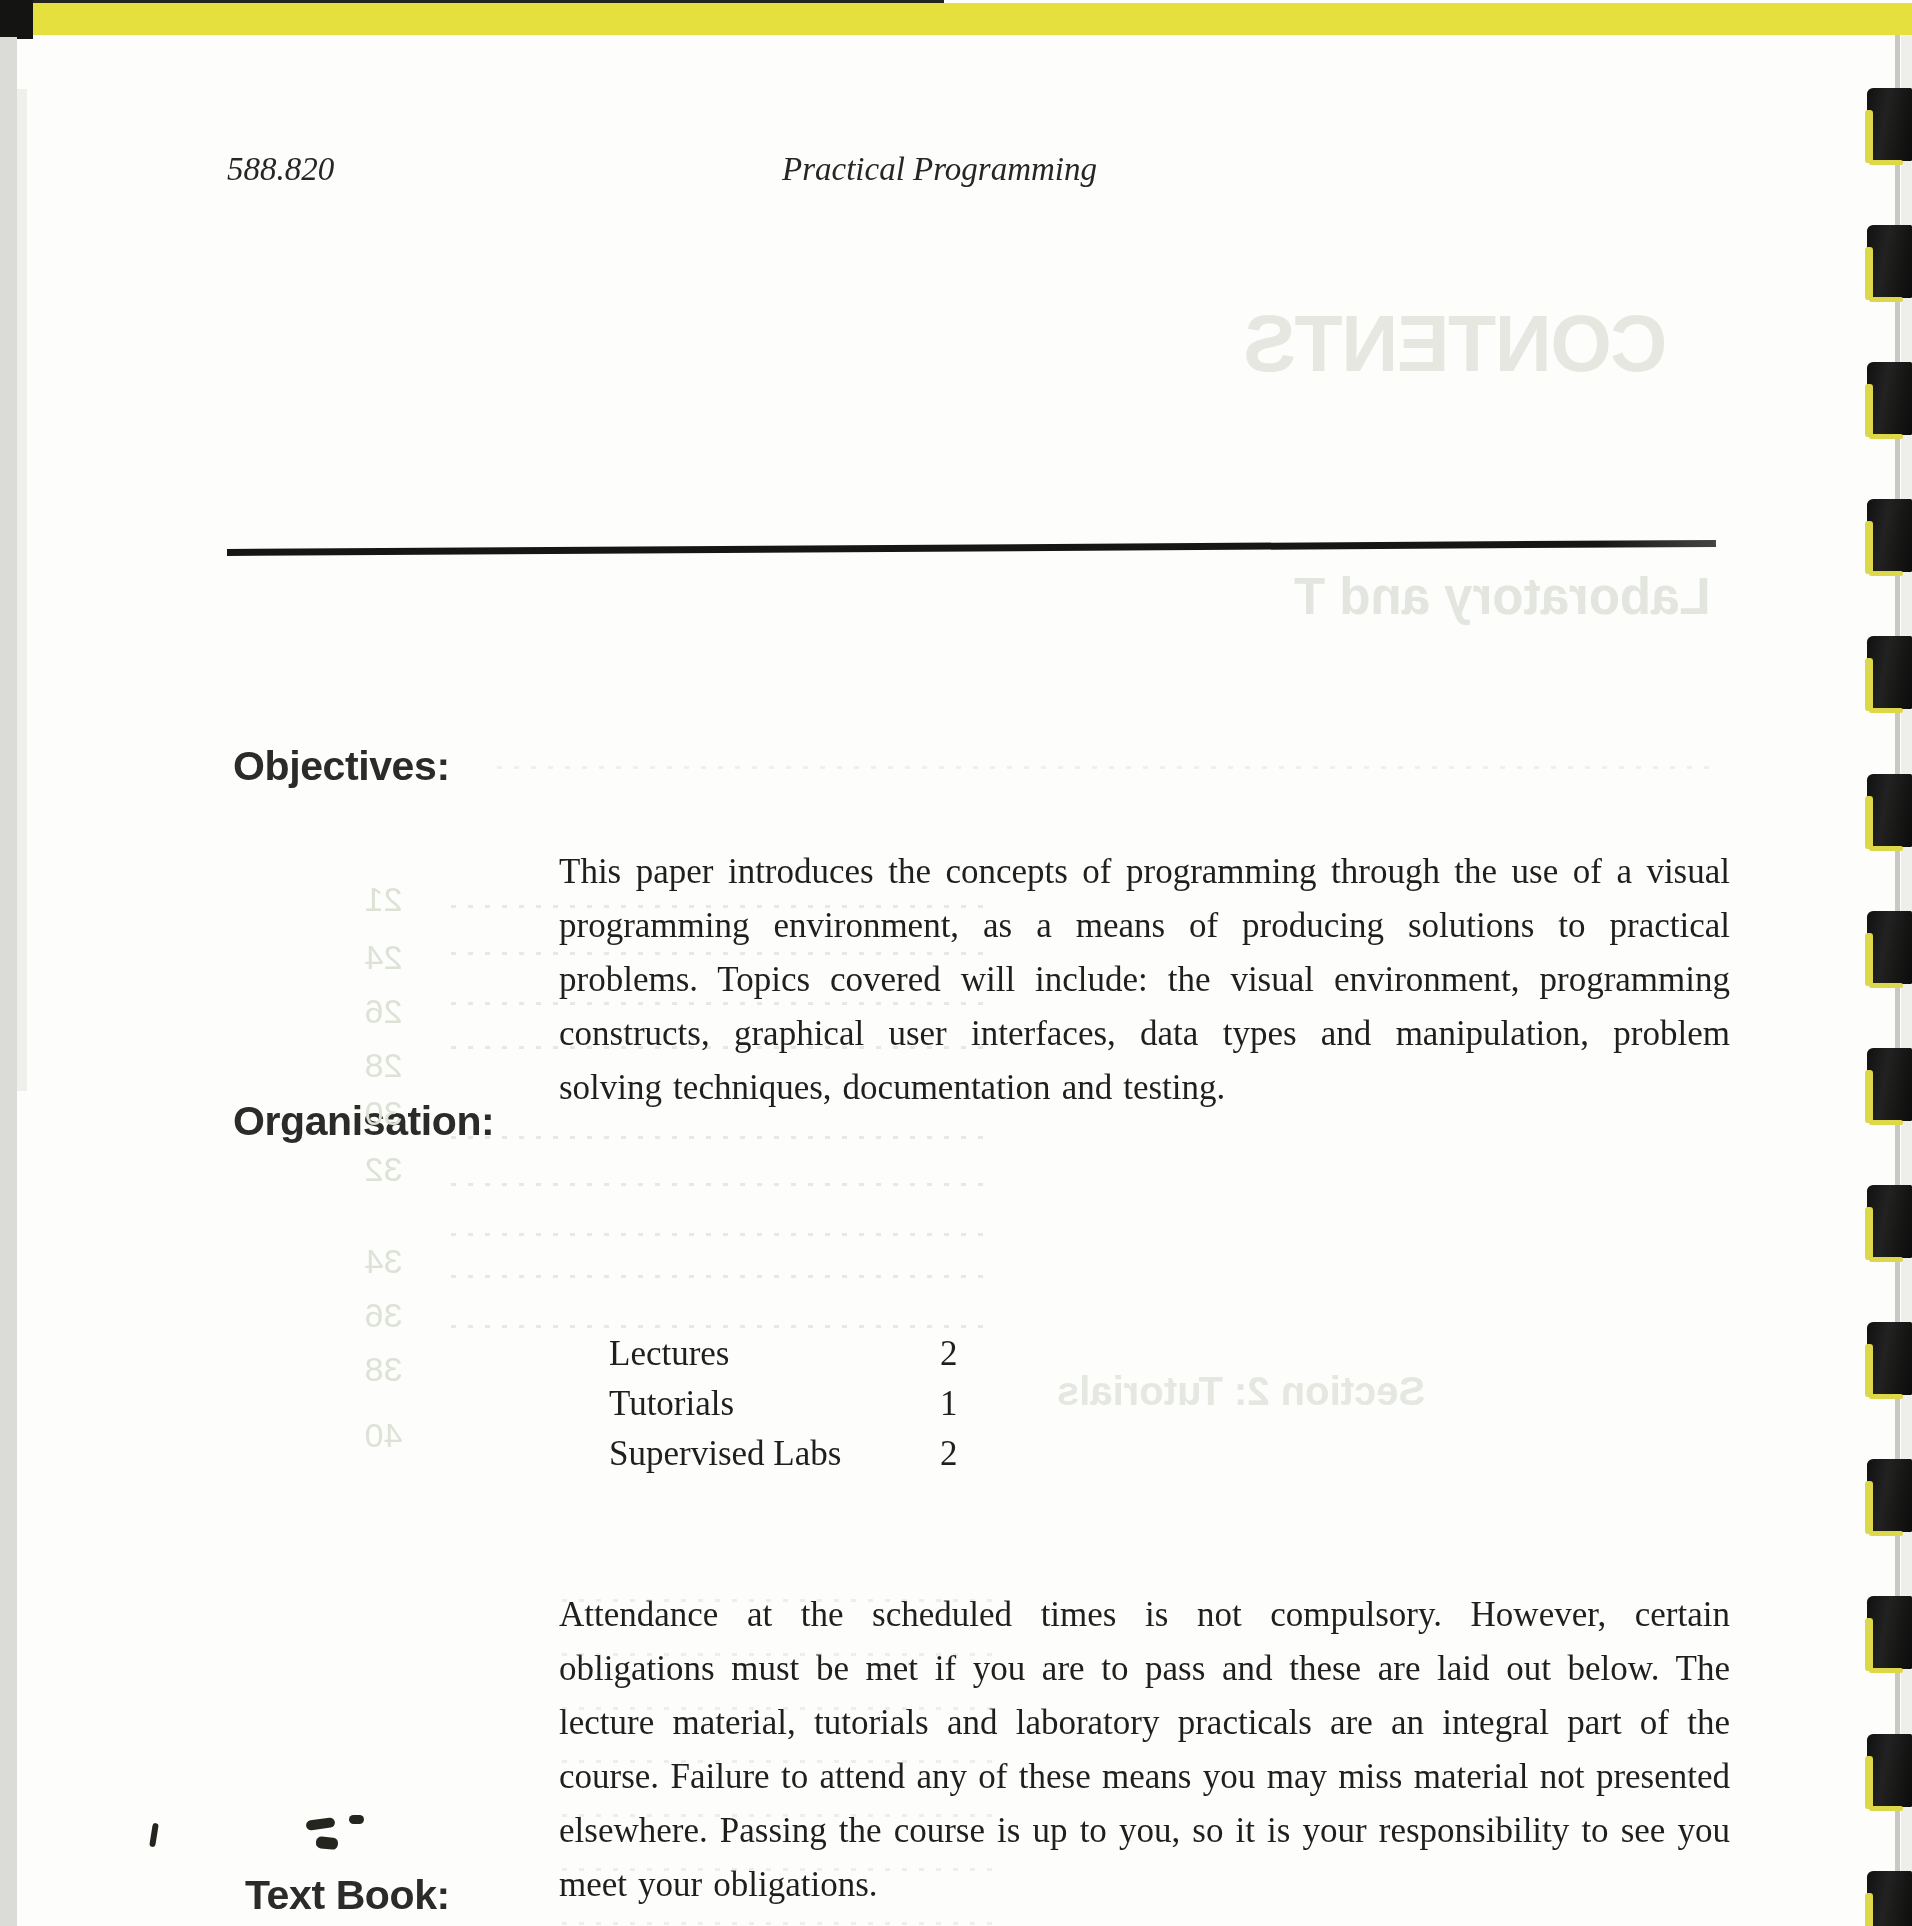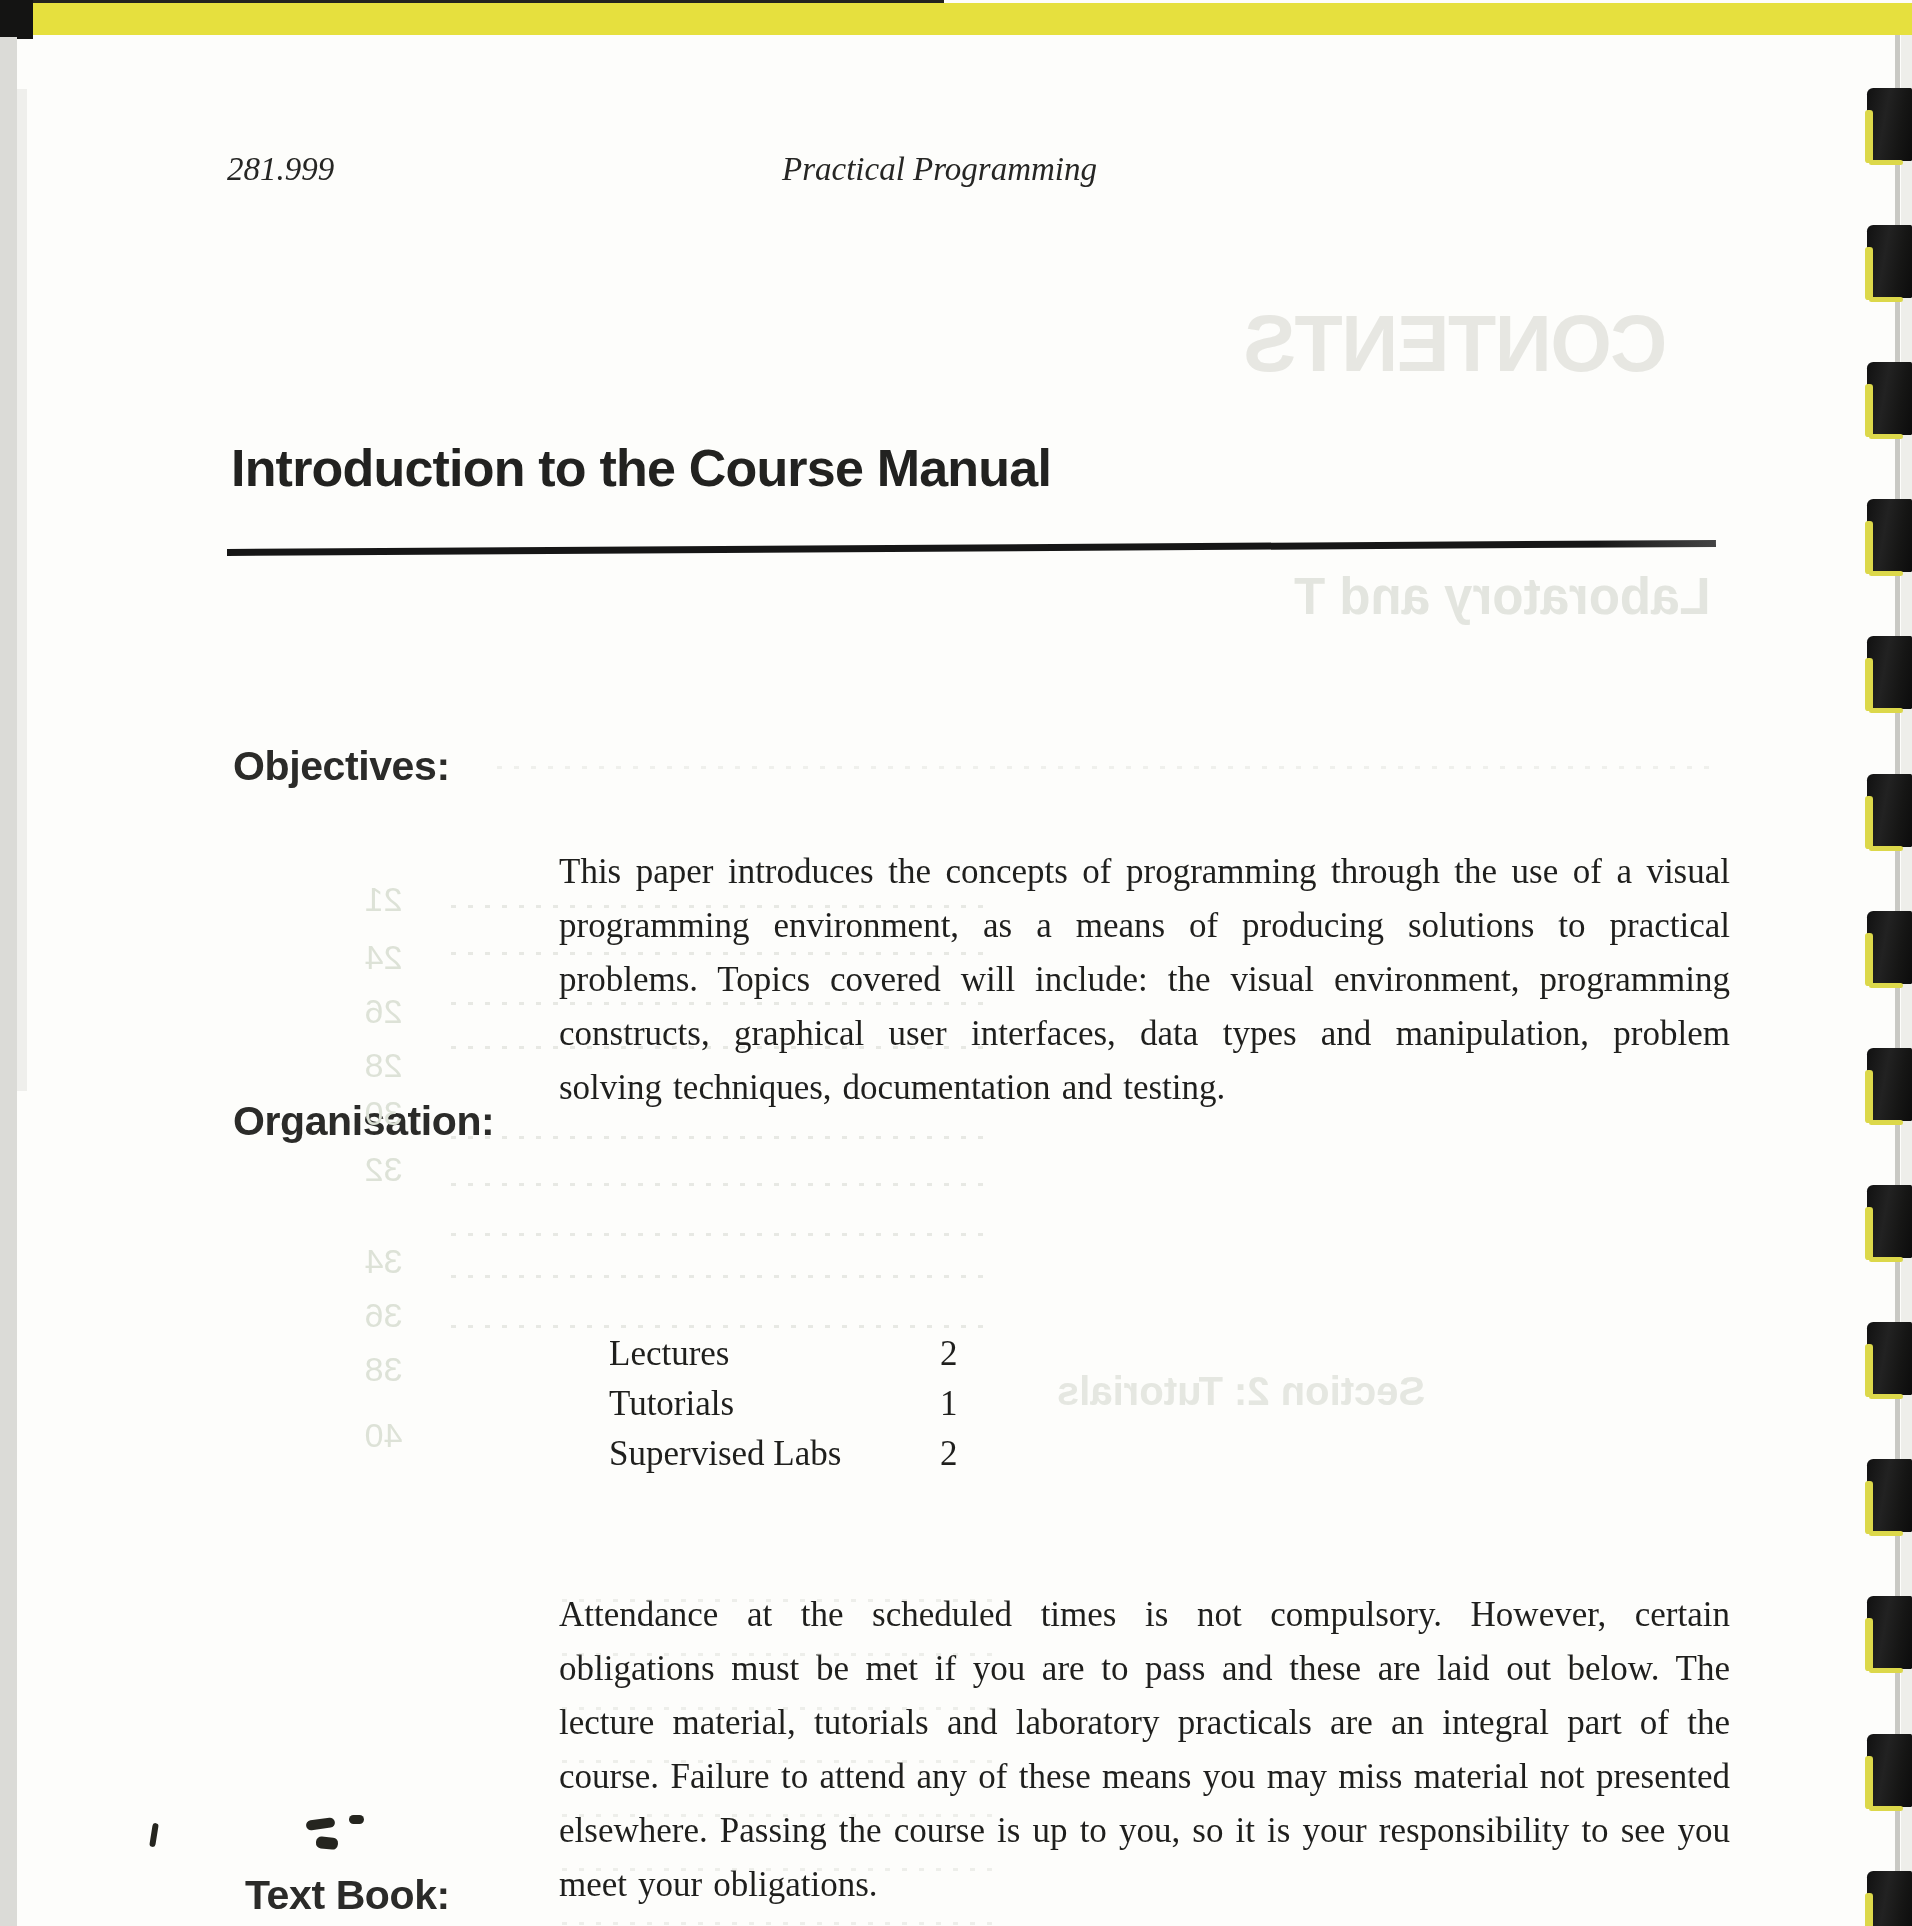--- a/index.html
+++ b/index.html
@@ -139,24 +139,23 @@
   </div>
   <div class="ghost ghost-section">
     <span class="mirror">Section 2: Tutorials</span>
   </div>
 
   <div class="smudge" style="left:151px;top:1823px;width:6.2px;height:24px;transform:rotate(9deg);"></div>
   <div class="smudge" style="left:306px;top:1819px;width:28.5px;height:10px;transform:rotate(-8deg);"></div>
   <div class="smudge" style="left:349px;top:1815px;width:15.4px;height:8.5px;"></div>
   <div class="smudge" style="left:316px;top:1837px;width:21.6px;height:11.6px;transform:rotate(6deg);"></div>
 
-  <div class="hdr hdr-code">281.999</div>
+  <div class="hdr hdr-code">588.820</div>
   <div class="hdr hdr-title">Practical Programming</div>
 
-  <div class="subtitle">Introduction to the Course Manual</div>
   <div class="rule"></div>
 
 
   <div class="heading h-obj">Objectives:</div>
   <p class="para p-obj">This paper introduces the concepts of programming through the use of a visual programming environment, as a means of producing solutions to practical problems.  Topics covered will include: the visual environment, programming constructs, graphical user interfaces, data types and manipulation, problem solving techniques, documentation and testing.</p>
 
   <div class="heading h-org">Organisation:</div>
 
   <div class="schedule">
     <div class="row">

